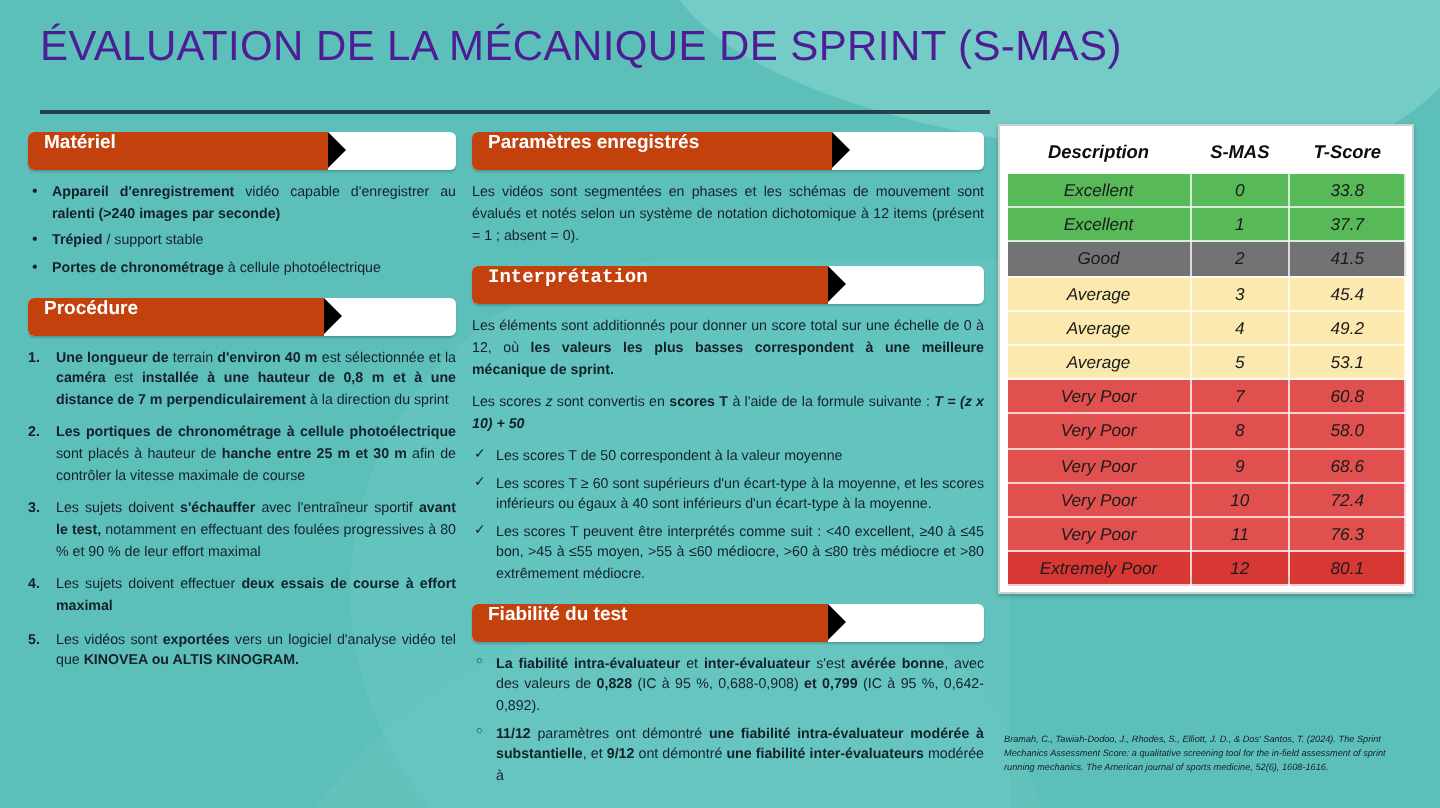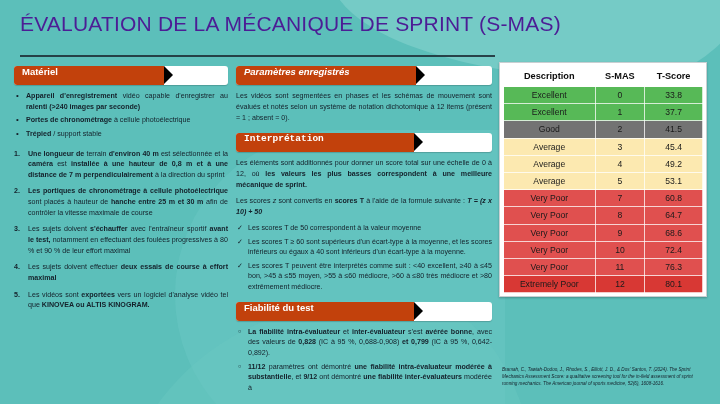--- a/index.html
+++ b/index.html
@@ -71,21 +71,21 @@
     border-top:9.5px solid transparent;
     border-bottom:9.5px solid transparent;
     border-left:9px solid #000000;
   }
   .banner .arrow span{
     color:#ffffff;font-size:9.5px;font-weight:bold;
     padding:0 12px 0 8px;white-space:nowrap;
   }
   .banner-mat .arrow{width:150px;}
   .banner-proc .arrow{width:148px;}
-  .banner-param .arrow{width:180px;font-style:italic;}
+  .banner-param .arrow{width:180px;}
   .banner-interp .arrow{width:178px;font-family:Liberation Mono, monospace;}
   .banner-fiab .arrow{width:178px;}
 
   
   .block{margin-bottom:9px;}
   .txt{
     font-size:7.1px;line-height:1.55;color:#14202a;
     text-align:justify;
   }
   .b{font-weight:bold;}
@@ -108,21 +108,21 @@
   .para:last-child{margin-bottom:0;}
 
   
   .table-wrap{
     position:absolute;left:499px;top:62px;width:208px;
     background:#ffffff;padding:3px;
     border:1px solid #c9cfd2;
     box-shadow:0 1px 2px rgba(0,0,0,.25);
     z-index:7;box-sizing:border-box;
   }
-  table{border-collapse:collapse;width:100%;}
+  table{border-collapse:collapse;width:100%;font-style:italic;}
   th{
     background:#ffffff;color:#0d0d0d;font-weight:bold;
     font-size:9.2px;padding:5px 2px;text-align:center;
     border-bottom:1px solid #ffffff;
   }
   td{
     font-size:8.6px;text-align:center;color:#1a1a1a;
     padding:3.1px 2px;border:1px solid rgba(255,255,255,.75);
   }
   td:first-child{width:46%;}
@@ -150,26 +150,31 @@
 <div class="col col-left">
 
   <div class="block">
     <div class="banner banner-mat">
       <div class="arrow">
         <span>Matériel</span>
       </div>
     </div>
     <ul class="bul">
         <li><span class="b">Appareil d'enregistrement </span><span>vidéo capable d'enregistrer au </span><span class="b">ralenti (&gt;240 images par seconde)</span></li>
+        <li><span class="b">Trépied</span><span> / support stable</span></li>
         <li><span class="b">Portes de chronométrage </span><span>à cellule photoélectrique</span></li>
-        <li><span class="b">Trépied</span><span> / support stable</span></li>
       </ul>
   </div>
 
   <div class="block">
+    <div class="banner banner-proc">
+      <div class="arrow">
+        <span>Procédure</span>
+      </div>
+    </div>
     <ol class="num">
         <li><span class="b">Une longueur de </span><span>terrain </span><span class="b">d'environ 40 m </span><span>est sélectionnée et la </span><span class="b">caméra </span><span>est </span><span class="b">installée à une hauteur de 0,8 m et à une distance de 7 m perpendiculairement </span><span>à la direction du sprint</span></li>
         <li><span class="b">Les portiques de chronométrage à cellule photoélectrique </span><span>sont placés à hauteur de </span><span class="b">hanche entre 25 m et 30 m </span><span>afin de contrôler la vitesse maximale de course</span></li>
         <li><span>Les sujets doivent </span><span class="b">s'échauffer </span><span>avec l'entraîneur sportif </span><span class="b">avant le test, </span><span>notamment en effectuant des foulées progressives à 80 % et 90 % de leur effort maximal</span></li>
         <li><span>Les sujets doivent effectuer </span><span class="b">deux essais de course à effort maximal</span></li>
         <li><span>Les vidéos sont </span><span class="b">exportées </span><span>vers un logiciel d'analyse vidéo tel que </span><span class="b">KINOVEA ou ALTIS KINOGRAM.</span></li>
       </ol>
   </div>
 
 </div>
@@ -259,21 +264,21 @@
           <td>53.1</td>
         </tr>
         <tr style="background: rgb(224, 80, 79);">
           <td>Very Poor</td>
           <td>7</td>
           <td>60.8</td>
         </tr>
         <tr style="background: rgb(224, 80, 79);">
           <td>Very Poor</td>
           <td>8</td>
-          <td>64.7</td>
+          <td>58.0</td>
         </tr>
         <tr style="background: rgb(224, 80, 79);">
           <td>Very Poor</td>
           <td>9</td>
           <td>68.6</td>
         </tr>
         <tr style="background: rgb(224, 80, 79);">
           <td>Very Poor</td>
           <td>10</td>
           <td>72.4</td>

